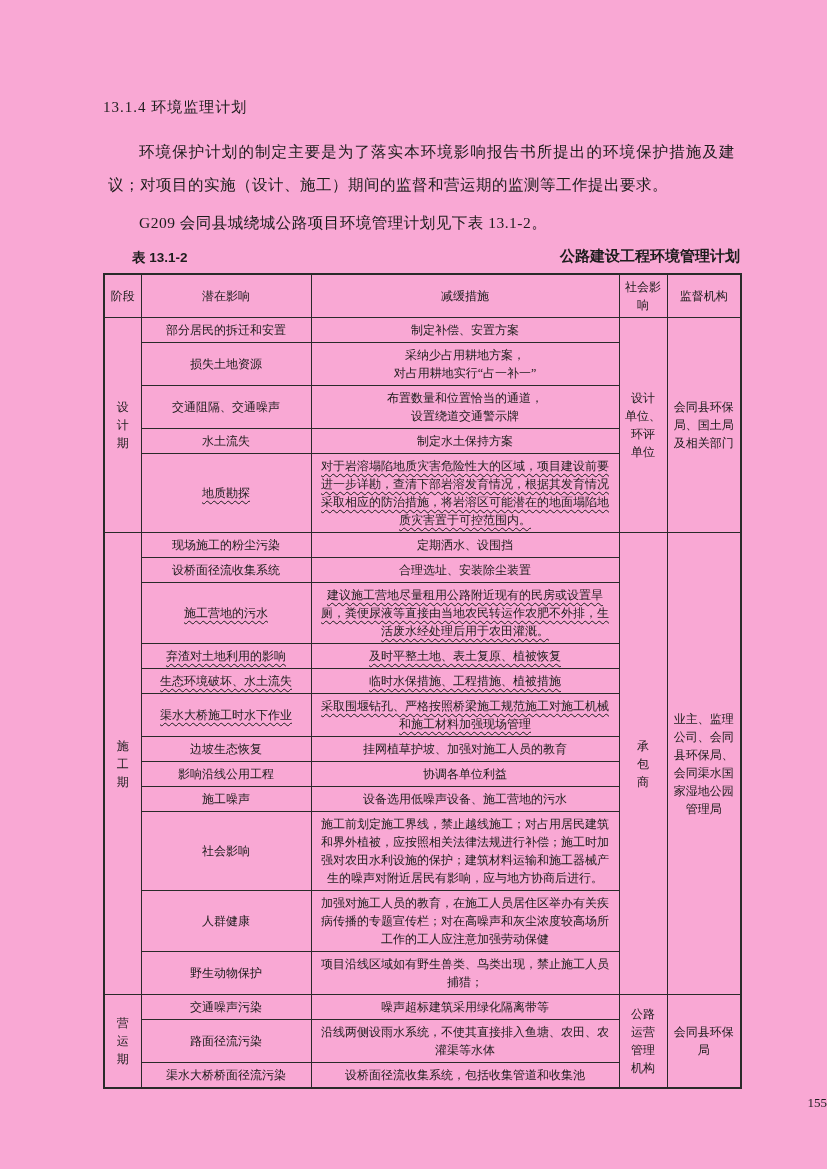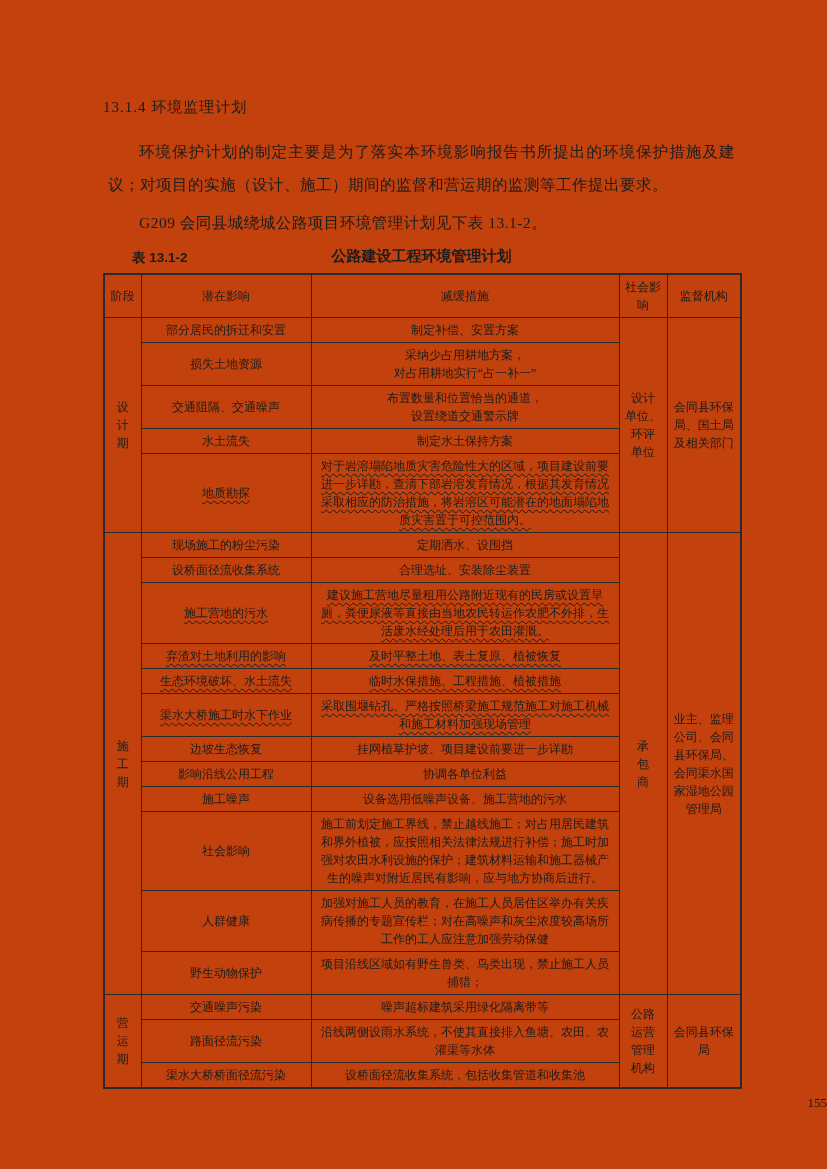--- a/index.html
+++ b/index.html
@@ -1,19 +1,19 @@
 <!DOCTYPE html>
 <html><head>
 <meta charset="utf-8">
 <style>
   html,body{margin:0;padding:0;background:#ffffff;}
   .page{
     position:relative;
     width:827px;height:1169px;
-    background:#c2410c;
+    background:#f9a8d4;
     font-family:"Liberation Serif","DejaVu Serif",serif;
     color:#1c1c1c;
     overflow:hidden;
     box-sizing:border-box;
     padding:98px 87px 0 103px;
   }
   .heading{
     font-size:15px;
     margin:0 0 18px 0;
     font-weight:normal;
@@ -33,21 +33,21 @@
     margin-top:8px;
     height:26px;
   }
   .table-caption .cap-label{
     position:absolute;left:0;top:2px;
     font-family:"Liberation Sans","DejaVu Sans",sans-serif;
     font-weight:bold;font-size:13.5px;margin-left:29px;
   }
   .table-caption .cap-title{
     position:absolute;left:0;right:0;top:0;
-    text-align:center;
+    text-align:right;
     font-family:"Liberation Sans","DejaVu Sans",sans-serif;
     font-weight:bold;font-size:15px;
   }
   table.env{
     width:637px;
     border-collapse:collapse;
     table-layout:fixed;
     font-size:12px;
   }
   table.env th, table.env td{
@@ -175,21 +175,21 @@
         <tr>
           <td class="impact-cell u-wavy">生态环境破坏、水土流失</td>
           <td class="mitig-cell u-wavy">临时水保措施、工程措施、植被措施</td>
         </tr>
         <tr>
           <td class="impact-cell u-wavy">渠水大桥施工时水下作业</td>
           <td class="mitig-cell u-wavy">采取围堰钻孔、严格按照桥梁施工规范施工对施工机械和施工材料加强现场管理</td>
         </tr>
         <tr>
           <td class="impact-cell">边坡生态恢复</td>
-          <td class="mitig-cell">挂网植草护坡、项目建设前要进一步详勘</td>
+          <td class="mitig-cell">挂网植草护坡、加强对施工人员的教育</td>
         </tr>
         <tr>
           <td class="impact-cell">影响沿线公用工程</td>
           <td class="mitig-cell">协调各单位利益</td>
         </tr>
         <tr>
           <td class="impact-cell">施工噪声</td>
           <td class="mitig-cell">设备选用低噪声设备、施工营地的污水</td>
         </tr>
         <tr>

